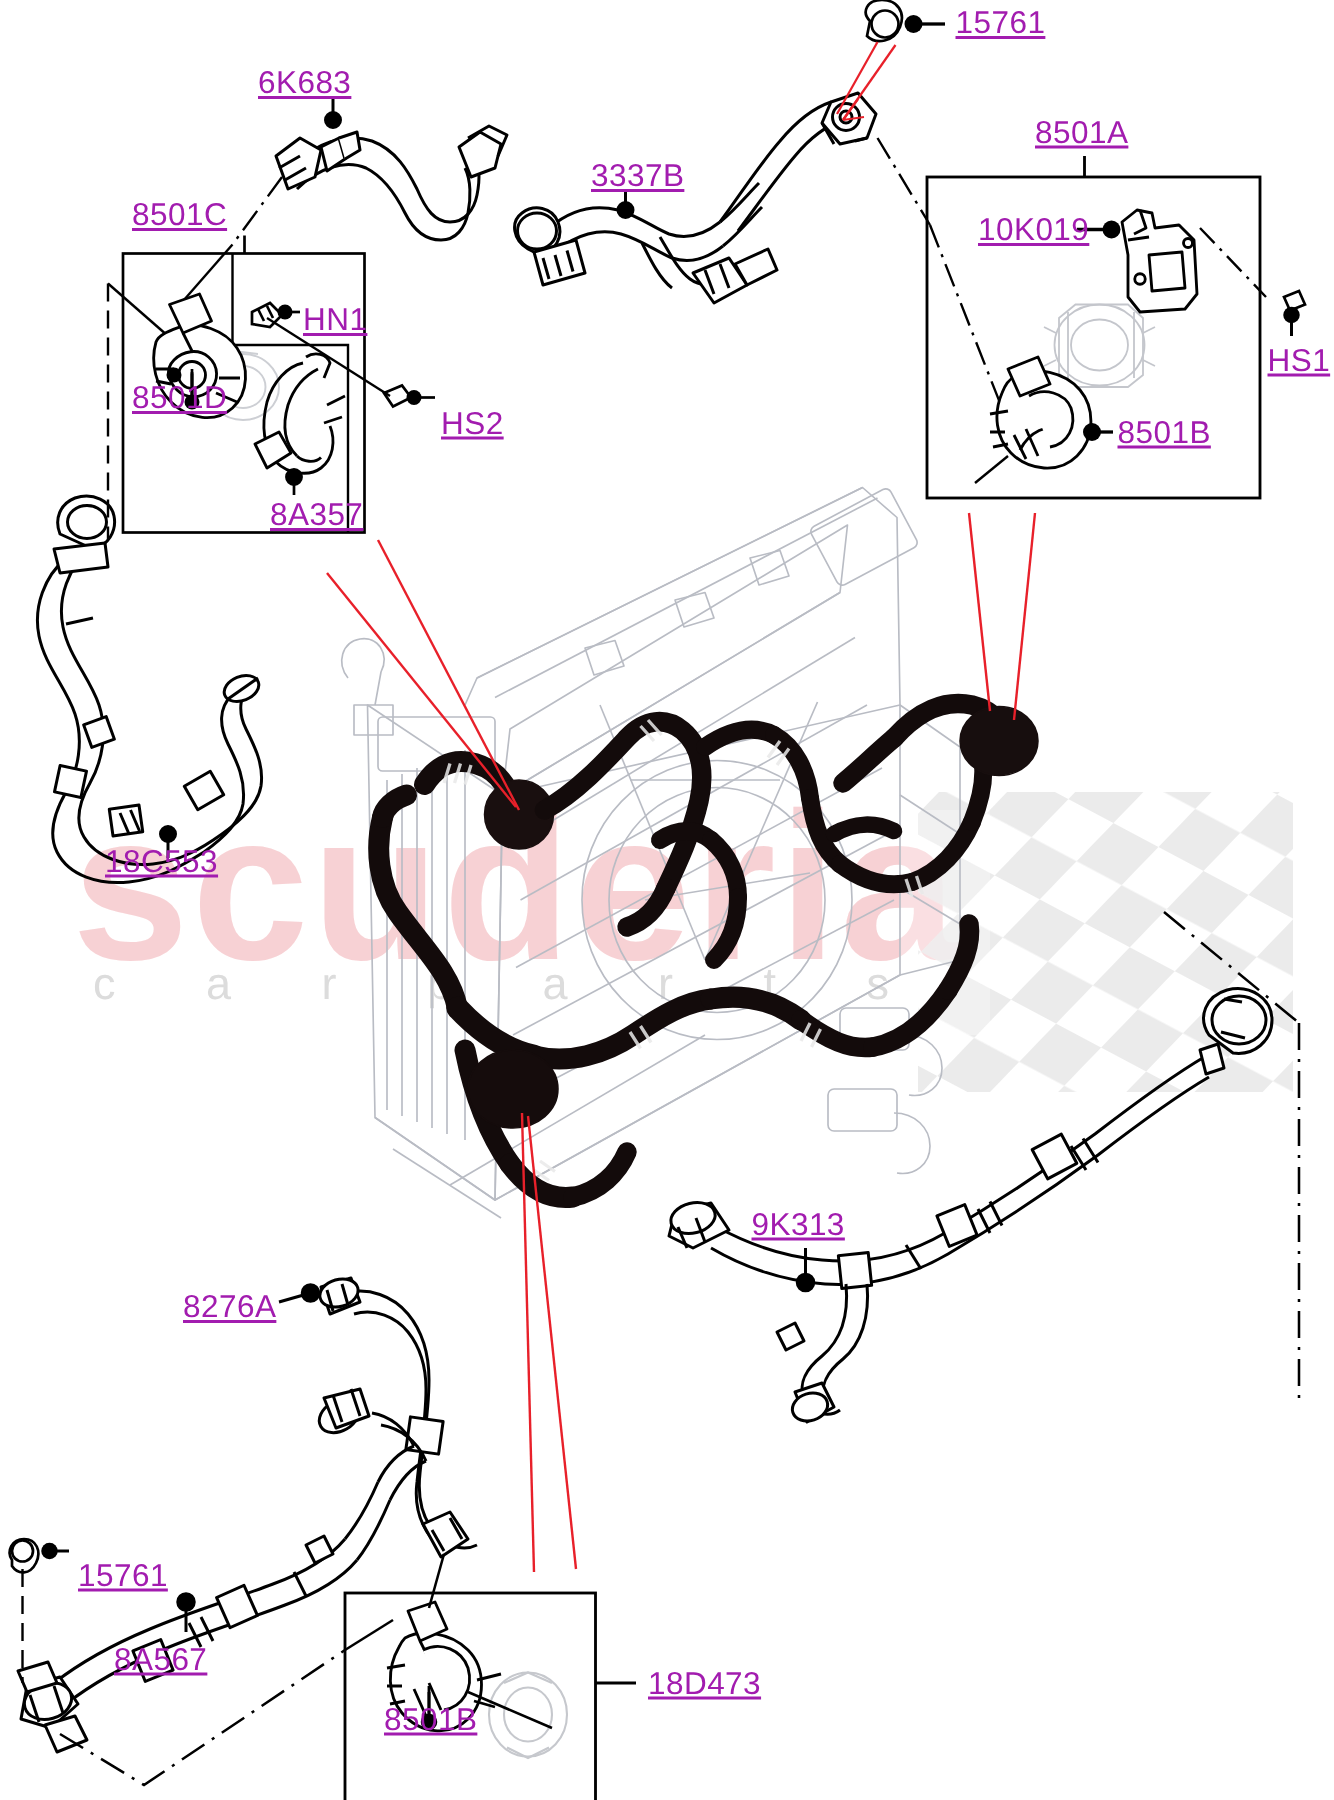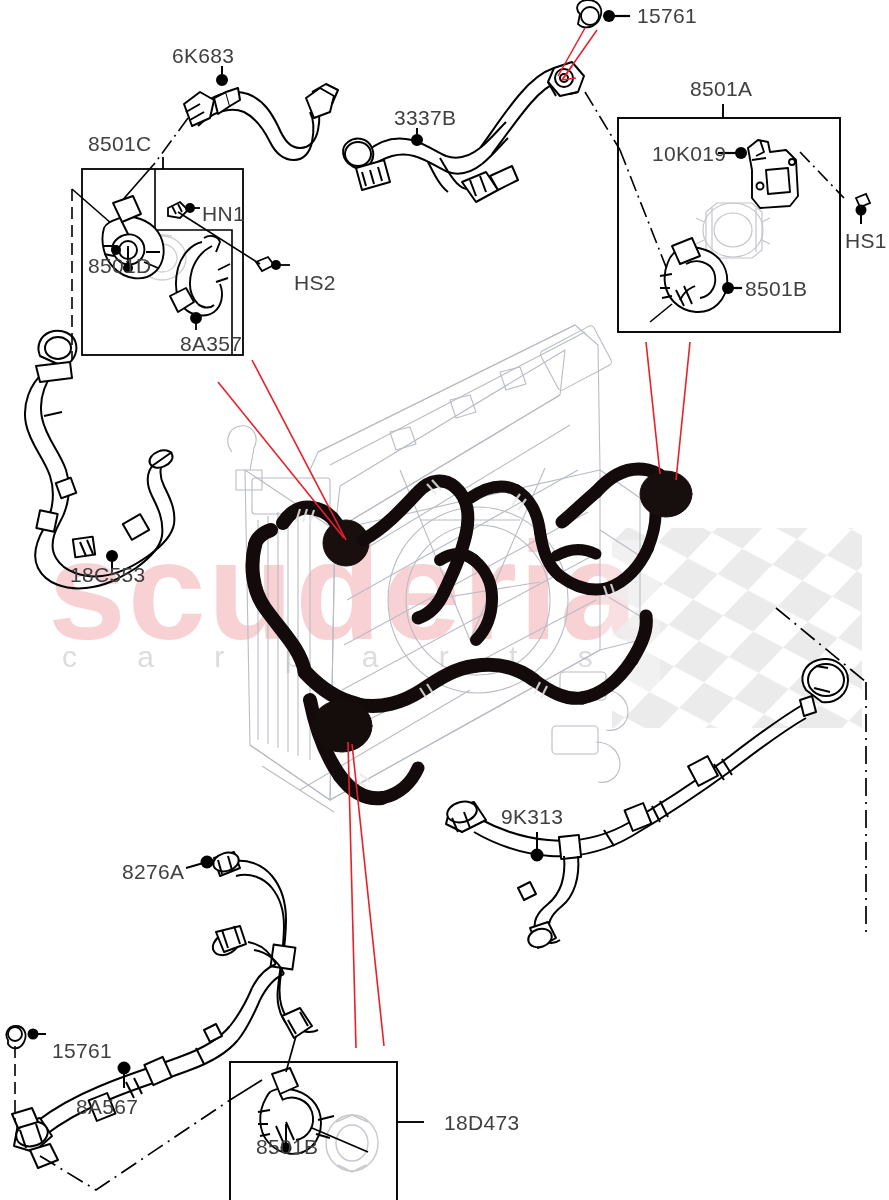--- a/index.html
+++ b/index.html
@@ -4,23 +4,24 @@
 <title>Parts Diagram</title>
 <style>
   html,body{margin:0;padding:0;background:#ffffff;}
   body{
     font-family:"Liberation Sans","DejaVu Sans",sans-serif;
     width:889px;height:1200px;position:relative;overflow:hidden;
   }
   #stage{position:absolute;left:0;top:0;width:889px;height:1200px;background:#fff;}
   #svgroot{position:absolute;left:0;top:0;width:889px;height:1200px;}
   .lbl{
-    position:absolute;color:#404040;font-size:21px;letter-spacing:0.3px;
+    position:absolute;color:#a21caf;font-size:21px;letter-spacing:0.3px;
     white-space:nowrap;font-family:"Liberation Sans","DejaVu Sans",sans-serif;
     line-height:1;
+    text-decoration:underline;
   }
   .wm-text{
     position:absolute;color:#f7cfd2;font-weight:bold;letter-spacing:2px;
     font-family:"Liberation Sans","DejaVu Sans",sans-serif;user-select:none;
   }
   .wm-main{font-size:140px;left:48px;top:510px;opacity:.95;}
   .wm-sub{font-size:30px;left:62px;top:640px;color:#dcdcdc;letter-spacing:26px;font-weight:normal;}
 </style>
 </head>
 <body>
@@ -490,15 +491,15 @@
   <div class="lbl" style="left:690px;top:78px">8501A</div>
   <div class="lbl" style="left:652px;top:143px">10K019</div>
   <div class="lbl" style="left:845px;top:230px">HS1</div>
   <div class="lbl" style="left:745px;top:278px">8501B</div>
   <div class="lbl" style="left:70px;top:564px">18C553</div>
   <div class="lbl" style="left:501px;top:806px">9K313</div>
   <div class="lbl" style="left:122px;top:861px">8276A</div>
   <div class="lbl" style="left:52px;top:1040px">15761</div>
   <div class="lbl" style="left:76px;top:1096px">8A567</div>
   <div class="lbl" style="left:256px;top:1136px">8501B</div>
-  <div class="lbl" style="left:444px;top:1112px">18D473</div>
+  <div class="lbl" style="left:432px;top:1112px">18D473</div>
 
 </div>
 
 </body></html>

